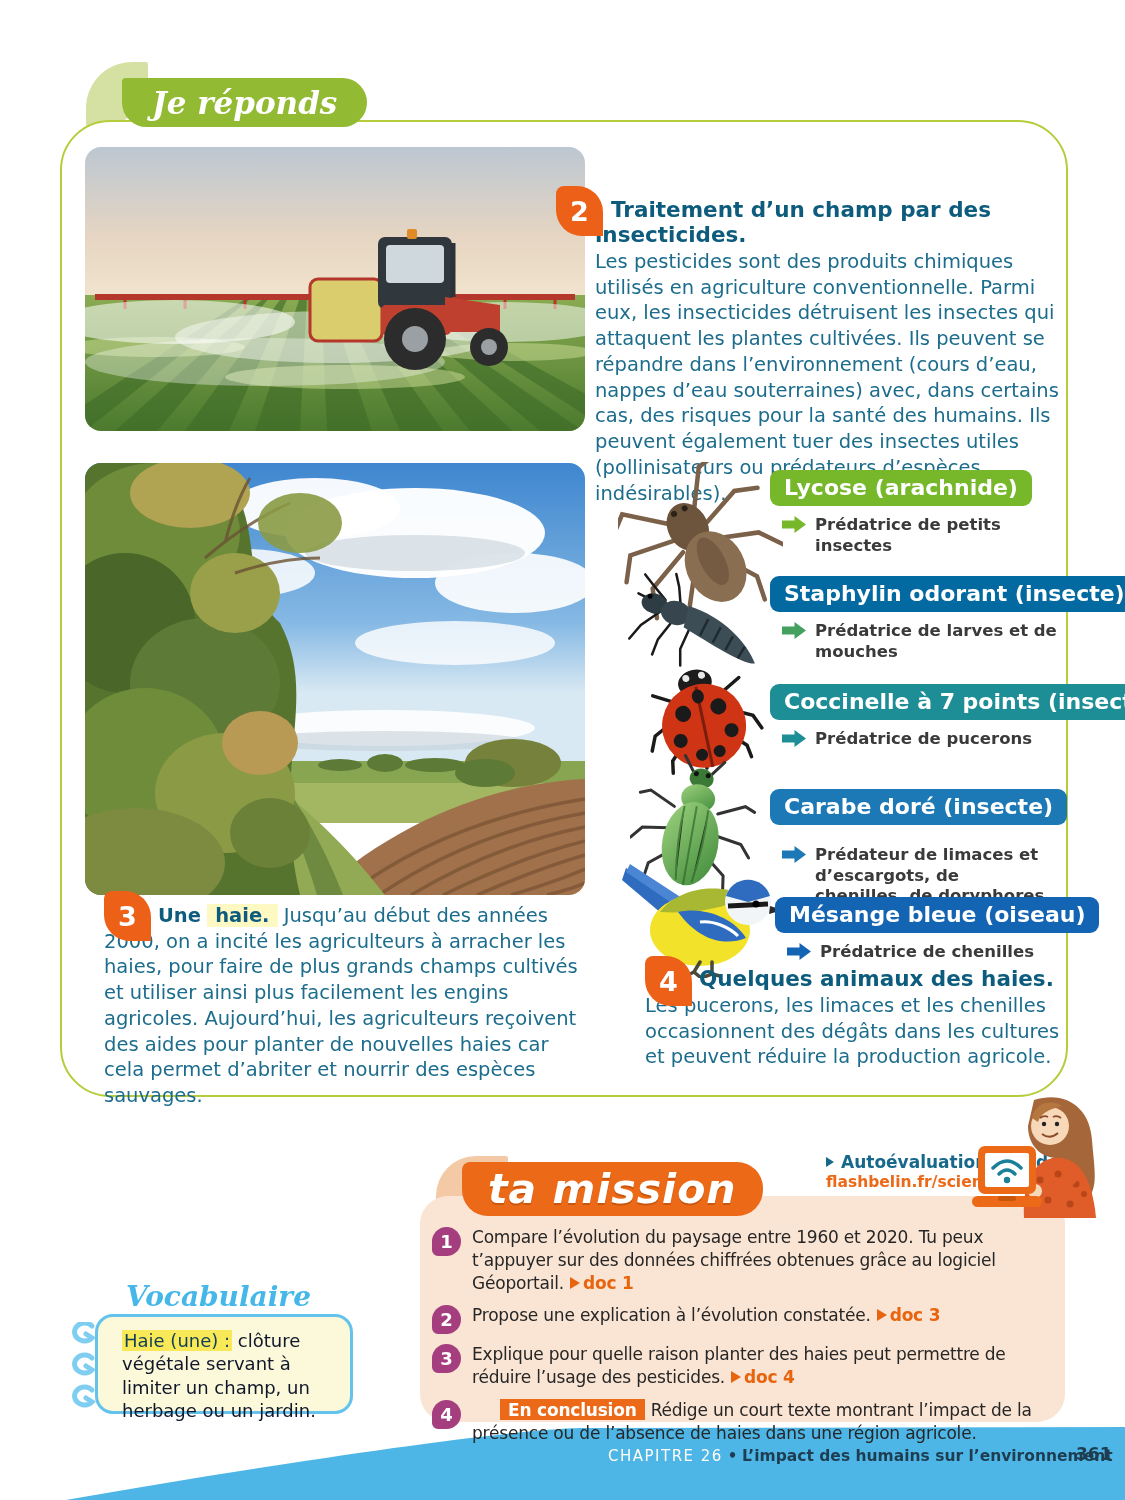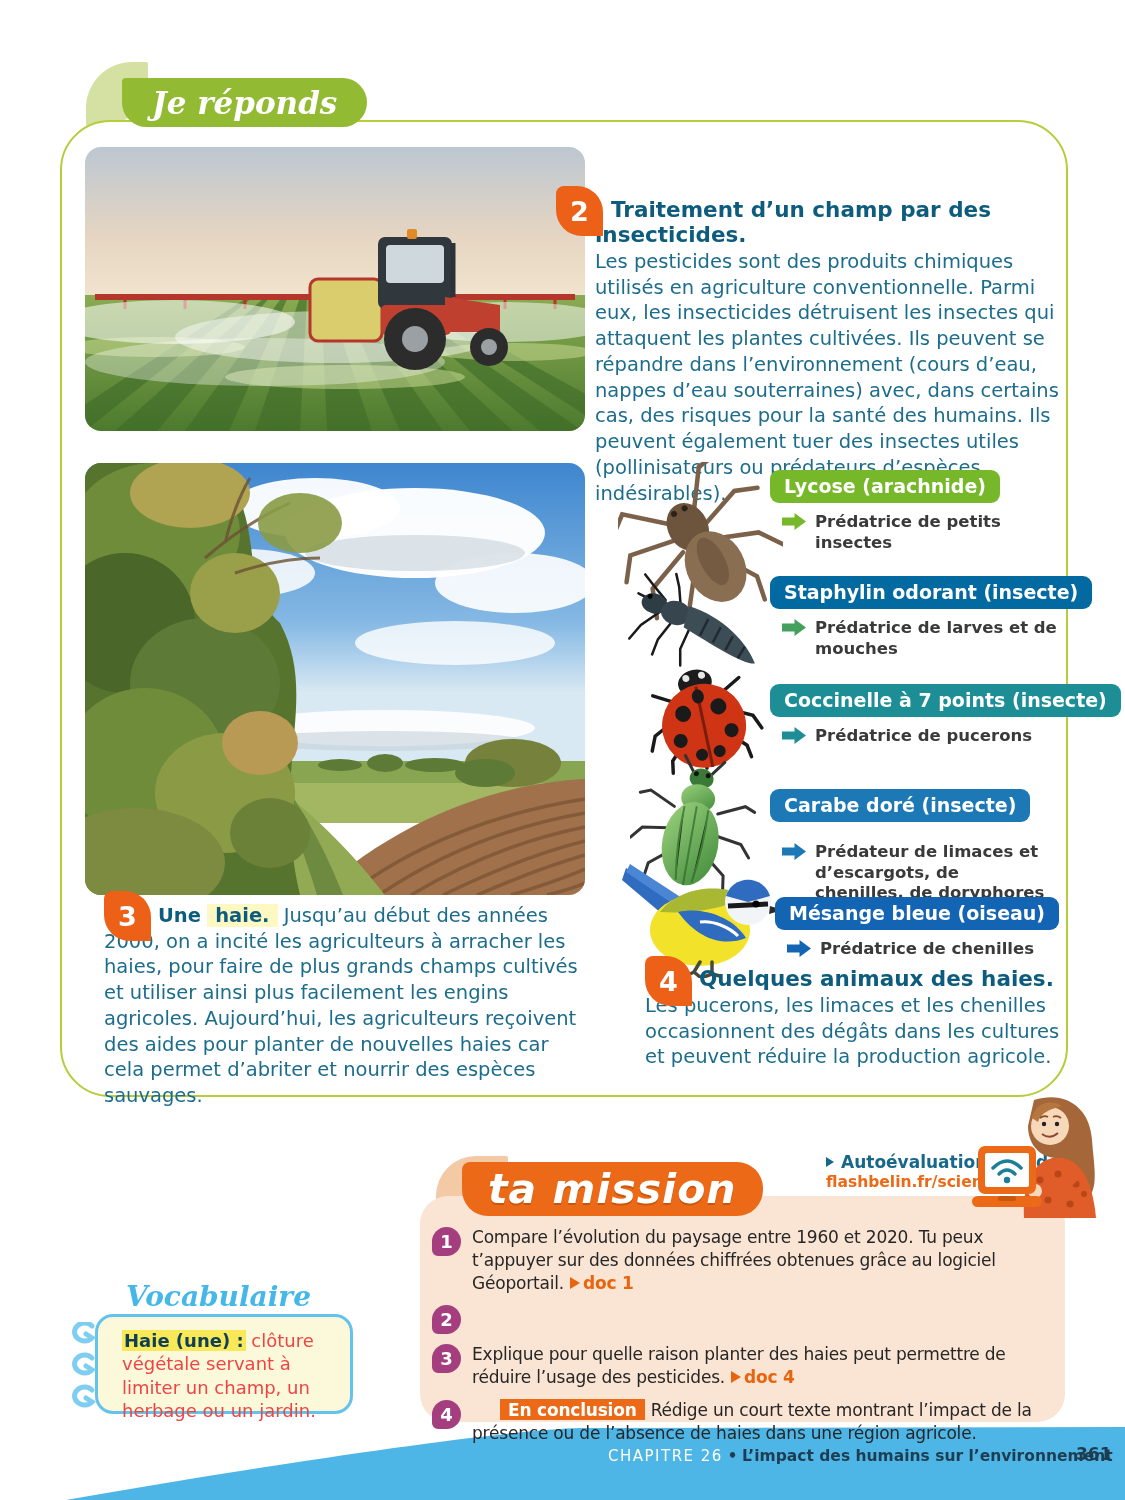--- a/index.html
+++ b/index.html
@@ -58,21 +58,21 @@
   .doc3-wrap { left:104px; top:903px; width:480px; }
   .doc3-wrap .doc-body { text-indent:54px; }
 
   .doc4-wrap { left:645px; top:966px; width:420px; }
   .doc4-wrap .doc-title { text-indent:54px; margin-bottom:2px; }
 
   
   .animal-entry { z-index:3; }
   .animal-badge {
     display:inline-block; padding:5px 14px 6px;
-    border-radius:9px; color:#ffffff; font-weight:bold; font-size:19px;
+    border-radius:9px; color:#ffffff; font-weight:bold; font-size:22px;
     white-space:nowrap;
   }
   .animal-desc {
     margin:9px 0 0 12px; display:flex; gap:9px; align-items:flex-start;
     font-weight:bold; font-size:16.5px; color:#3a3a3a; line-height:1.25;
     width:290px;
   }
   .animal-desc svg { flex:0 0 auto; margin-top:1px; }
 
   
@@ -128,22 +128,22 @@
     left:126px; top:1280px; z-index:3;
     font-family:"DejaVu Serif","Liberation Serif",serif;
     font-style:italic; font-weight:bold; font-size:28px; color:#45b7e8;
   }
   .vocab-box {
     left:95px; top:1314px; width:258px; height:100px;
     background:#fcf8da; border:3px solid #63c3ec; border-radius:18px;
     padding:12px 10px 0 24px; z-index:2;
     font-size:18px; line-height:1.3;
   }
-  .vocab-term { font-weight:bold; color:#0f3f55; background:#f9e959; padding:0 2px; }
-  .vocab-def { color:#ef4444; }
+  .vocab-term { font-weight:normal; color:#0f3f55; background:#f9e959; padding:0 2px; }
+  .vocab-def { color:#0f172a; }
   .vocab-rings { left:66px; top:1322px; z-index:3; }
 
   
   .footer-band { left:0; top:1420px; width:1125px; height:80px; z-index:1; }
   .footer-text { left:608px; top:1447px; z-index:2; font-size:15px; white-space:nowrap; }
   .footer-chapter { color:#fffdf5; font-weight:normal; letter-spacing:1.5px; }
   .footer-bullet { color:#1e3d50; font-weight:bold; }
   .footer-title { color:#1e3d50; font-weight:bold; font-size:15.5px; }
   .page-number { left:1076px; top:1444px; z-index:2; color:#1e3d50; font-weight:bold; font-size:17px; }
 </style>
@@ -542,20 +542,21 @@
   <rect x="40" y="108" width="18" height="5" rx="2.5" fill="#c9560d"></rect>
 </svg>
 
 <div class="abs mission-items">
   <div class="m-item">
     <span class="m-num">1</span>
     <span class="m-text"><span>Compare l’évolution du paysage entre 1960 et 2020. Tu peux t’appuyer sur des données chiffrées obtenues grâce au logiciel Géoportail.</span><span class="doc-link"><span class="play-icon"></span><span>doc 1</span></span></span>
   </div>
   <div class="m-item">
     <span class="m-num">2</span>
+    <span class="m-text"><span>Propose une explication à l’évolution constatée.</span><span class="doc-link"><span class="play-icon"></span><span>doc 3</span></span></span>
   </div>
   <div class="m-item">
     <span class="m-num">3</span>
     <span class="m-text"><span>Explique pour quelle raison planter des haies peut permettre de réduire l’usage des pesticides.</span><span class="doc-link"><span class="play-icon"></span><span>doc 4</span></span></span>
   </div>
   <div class="m-item">
     <span class="m-num">4</span>
     <span class="m-text"><span class="conclusion-chip">En conclusion</span><span>Rédige un court texte montrant l’impact de la présence ou de l’absence de haies dans une région agricole.</span></span>
   </div>
 </div>

